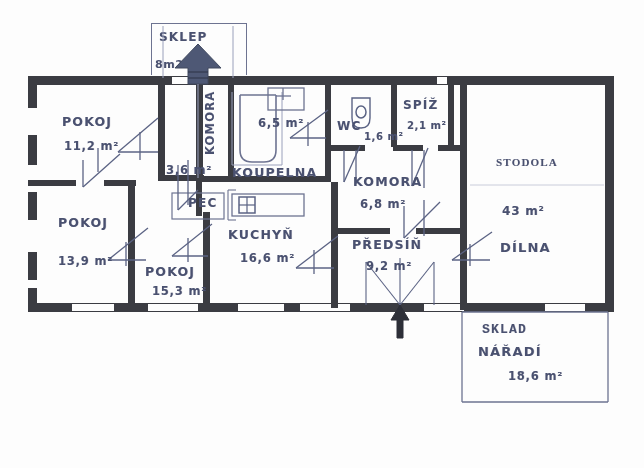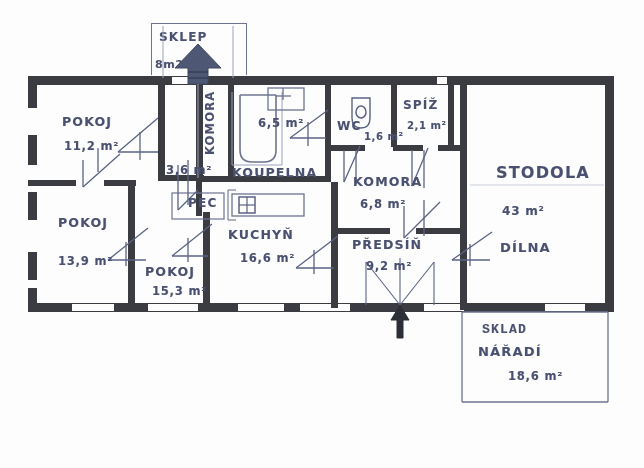--- a/index.html
+++ b/index.html
@@ -259,21 +259,21 @@
 
   <div class="lbl room" style="left:353px;top:175px;">KOMORA</div>
   <div class="lbl area" style="left:360px;top:198px;">6,8 m²</div>
 
   <div class="lbl room" style="left:228px;top:228px;">KUCHYŇ</div>
   <div class="lbl area" style="left:240px;top:252px;">16,6 m²</div>
 
   <div class="lbl room" style="left:352px;top:238px;">PŘEDSÍŇ</div>
   <div class="lbl area" style="left:366px;top:260px;">9,2 m²</div>
 
-  <div class="lbl room" style="left:496px;top:164px;font-size:16px;">STODOLA</div>
+  <div class="lbl room" style="left:496px;top:156px;font-size:11px;font-family:Liberation Serif, serif;">STODOLA</div>
   <div class="lbl area" style="left:502px;top:205px;font-size:12px;">43 m²</div>
 
   <div class="lbl room" style="left:500px;top:241px;font-size:13px;">DÍLNA</div>
 
   <div class="lbl room" style="left:482px;top:323px;font-size:13px;font-family:Liberation Mono, monospace;">SKLAD</div>
   <div class="lbl room" style="left:478px;top:345px;font-size:13px;">NÁŘADÍ</div>
   <div class="lbl area" style="left:508px;top:370px;">18,6 m²</div>
 
 </div>
 

